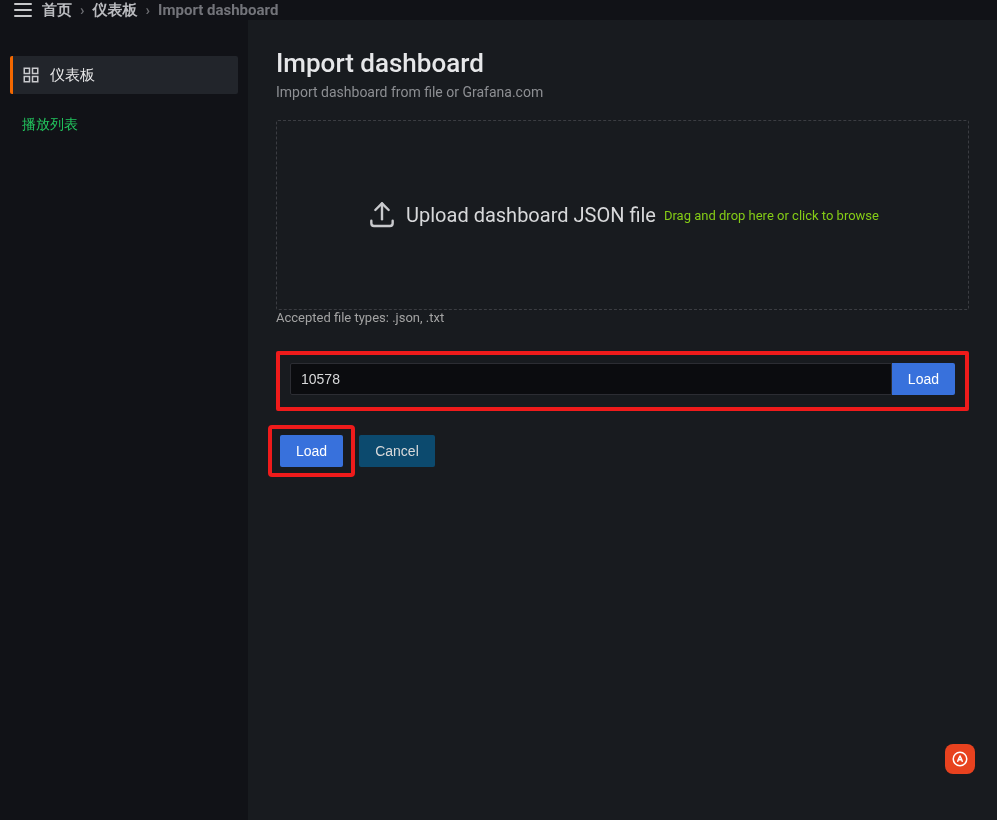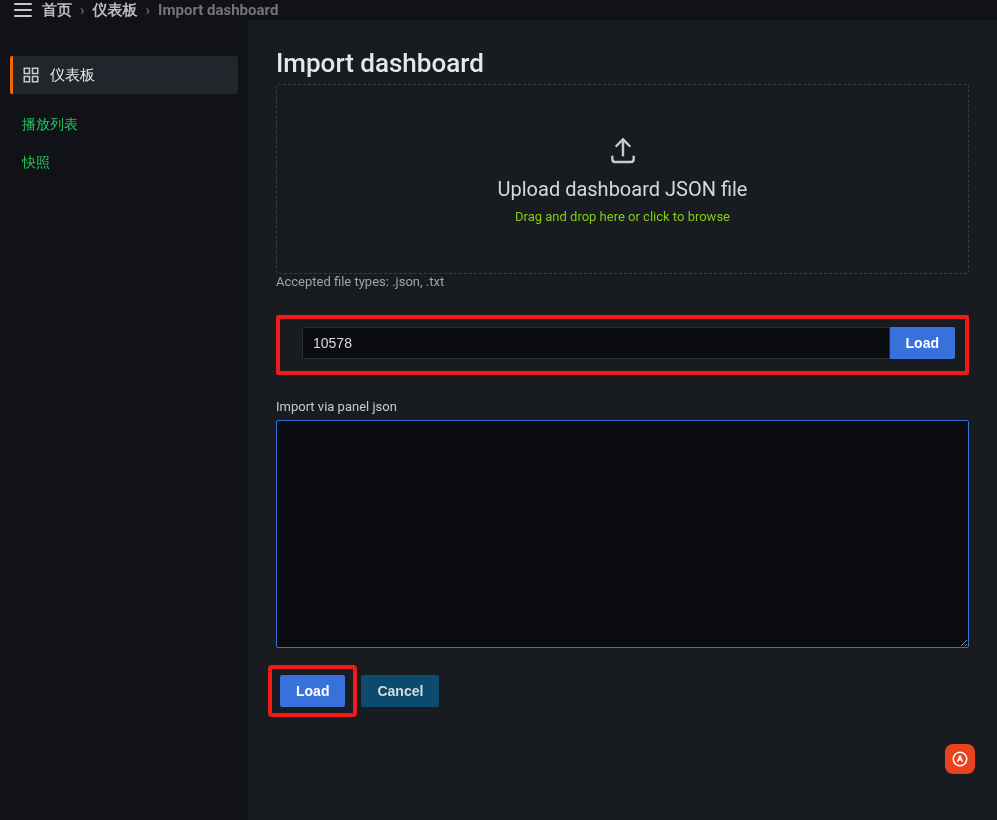--- a/index.html
+++ b/index.html
@@ -98,21 +98,21 @@
   .page-sub {
     font-size: 14px;
     color: #8d8f93;
     margin-bottom: 20px;
   }
   .dropzone {
     border: 1px dashed #3b3d42;
     border-radius: 2px;
     height: 190px;
     display: flex;
-    flex-direction: column;
+    flex-direction: row;
     align-items: center;
     justify-content: center;
     gap: 8px;
     cursor: pointer;
   }
   .dropzone .uptitle {
     font-size: 20px;
     color: #d7d8da;
   }
   .dropzone .upsub {
@@ -134,21 +134,20 @@
   }
   .field-label {
     font-size: 13px;
     color: #c9cacd;
     margin-bottom: 6px;
     display: block;
   }
   .input-row {
     display: flex;
     gap: 0;
-    margin-left: 12px;
   }
   .text-input {
     flex: 1;
     height: 32px;
     background: #0b0c0f;
     border: 1px solid #2c2d33;
     border-radius: 2px 0 0 2px;
     color: #d8d9da;
     padding: 0 10px;
     font-size: 14px;
@@ -157,21 +156,21 @@
   .btn {
     display: inline-flex;
     align-items: center;
     justify-content: center;
     height: 32px;
     padding: 0 16px;
     border: none;
     border-radius: 2px;
     font-size: 14px;
     cursor: pointer;
-    font-weight: 700;
+    font-weight: 400;
   }
   .btn-primary {
     background: #3871dc;
     color: #fff;
   }
   .btn-primary.joined {
     border-radius: 0 2px 2px 0;
   }
   .btn-secondary {
     background: #0c4a6e;
@@ -250,27 +249,25 @@
           <rect x="3" y="14" width="7" height="7"></rect>
             <rect x="14" y="14" width="7" height="7"></rect>
         </svg>
       </span>
       <span>仪表板</span>
     </div>
     <div style="height:12px"></div>
     <div class="side-item plain">
       <span>播放列表</span>
     </div>
-    <div class="side-item plain">
-      <span>快照</span>
-    </div>
   </aside>
 
   <main class="content">
     <h1 class="page-title">Import dashboard</h1>
+    <div class="page-sub">Import dashboard from file or Grafana.com</div>
 
     <div class="dropzone">
       <span>
         <svg width="32" height="32" viewBox="0 0 24 24" fill="none" stroke="#c9cacd" stroke-width="1.8" stroke-linecap="round" stroke-linejoin="round">
           <path d="M4 17v2a2 2 0 0 0 2 2h12a2 2 0 0 0 2-2v-2"></path>
           <polyline points="7 9 12 4 17 9"></polyline>
           <line x1="12" y1="4" x2="12" y2="16"></line>
         </svg>
       </span>
       <div class="uptitle">Upload dashboard JSON file</div>
@@ -279,24 +276,20 @@
 
     <div class="hint">Accepted file types: .json, .txt</div>
 
     <div class="redbox">
       <div class="input-row">
         <input class="text-input" type="text" value="10578" style="">
         <button class="btn btn-primary joined">Load</button>
       </div>
     </div>
 
-    <div class="section">
-      <label class="field-label">Import via panel json</label>
-      <textarea class="big-text" style=""></textarea>
-    </div>
 
     <div class="actions">
       <span class="wrap-load">
         <button class="btn btn-primary">Load</button>
       </span>
       <button class="btn btn-secondary">Cancel</button>
     </div>
 
     <div class="ai-badge">
       <svg viewBox="0 0 24 24" fill="none" stroke="#fff" stroke-width="2">

